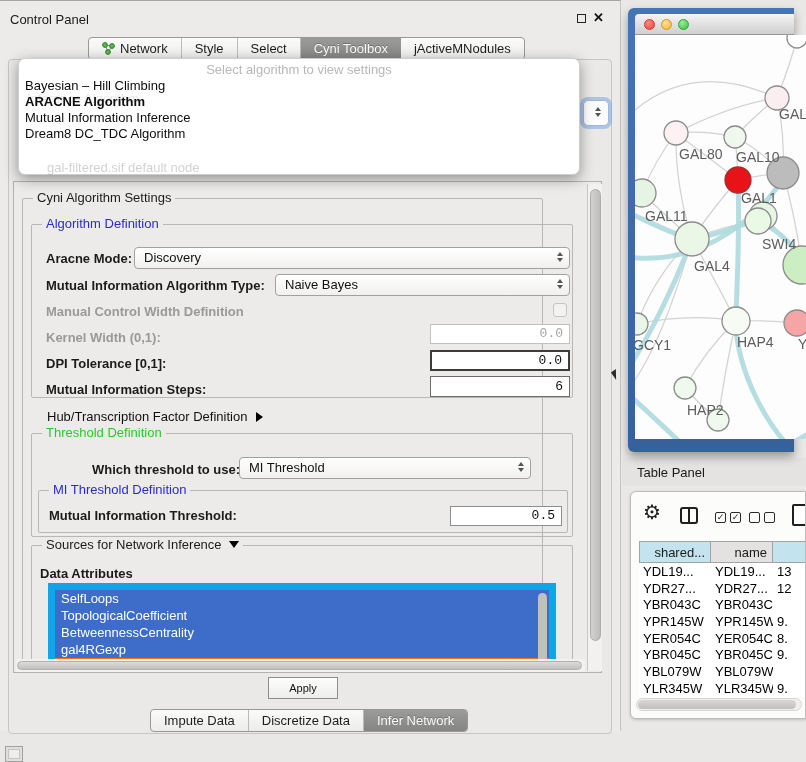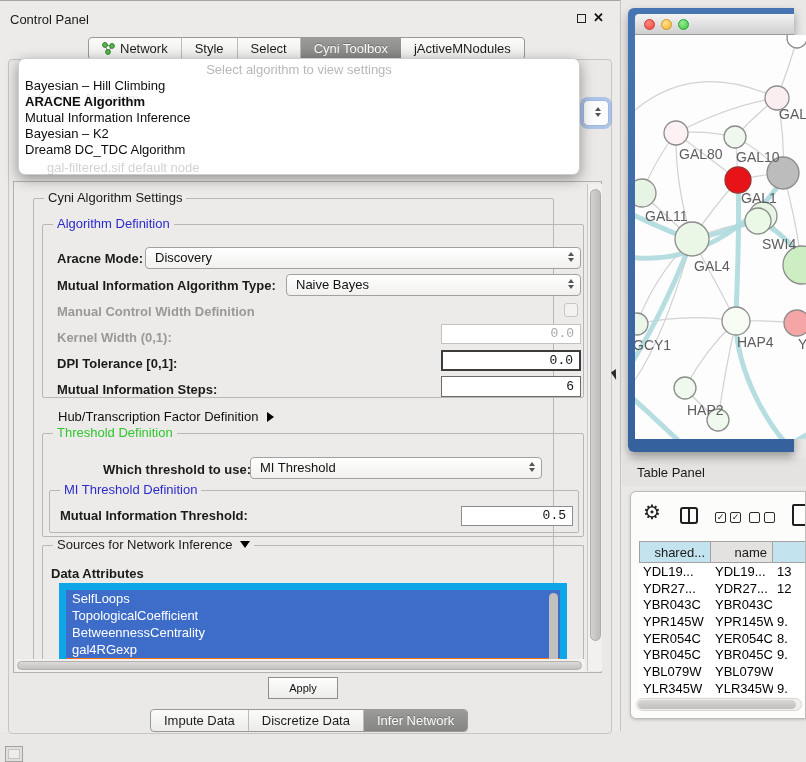--- a/index.html
+++ b/index.html
@@ -182,28 +182,27 @@
     </div>
 
     <div class="popup">
       <div class="popup-head">Select algorithm to view settings</div>
       <span class="ghost" id="ghost1">Inference Algorithm</span>
       <span class="ghost" id="ghost2">gal-filtered.sif default node</span>
       <div class="popup-items" id="popup-items">
           <div class="popup-item">Bayesian – Hill Climbing</div>
           <div class="popup-item sel">ARACNE Algorithm</div>
           <div class="popup-item">Mutual Information Inference</div>
-          <div class="popup-item">Bayesian – K2</div>
           <div class="popup-item">Dream8 DC_TDC Algorithm</div>
         </div>
     </div>
 
     <div class="viewport">
 
-      <div class="group" style="left:19px; top:16px; width:521px; height:470px;">
+      <div class="group" style="left:8px; top:16px; width:521px; height:470px;">
         <span class="group-label">Cyni Algorithm Settings</span>
 
         <div class="group" style="left:8px; top:25px; width:542px; height:174px;">
           <span class="group-label blue">Algorithm Definition</span>
 
           <span class="flabel" style="left:14px; top:26px;">Aracne Mode:</span>
           <div class="combo" style="left:102px; top:22px; width:436px;">
             <span>Discovery</span>
             <span class="arrows">
                 <span class="arr-up"></span>

